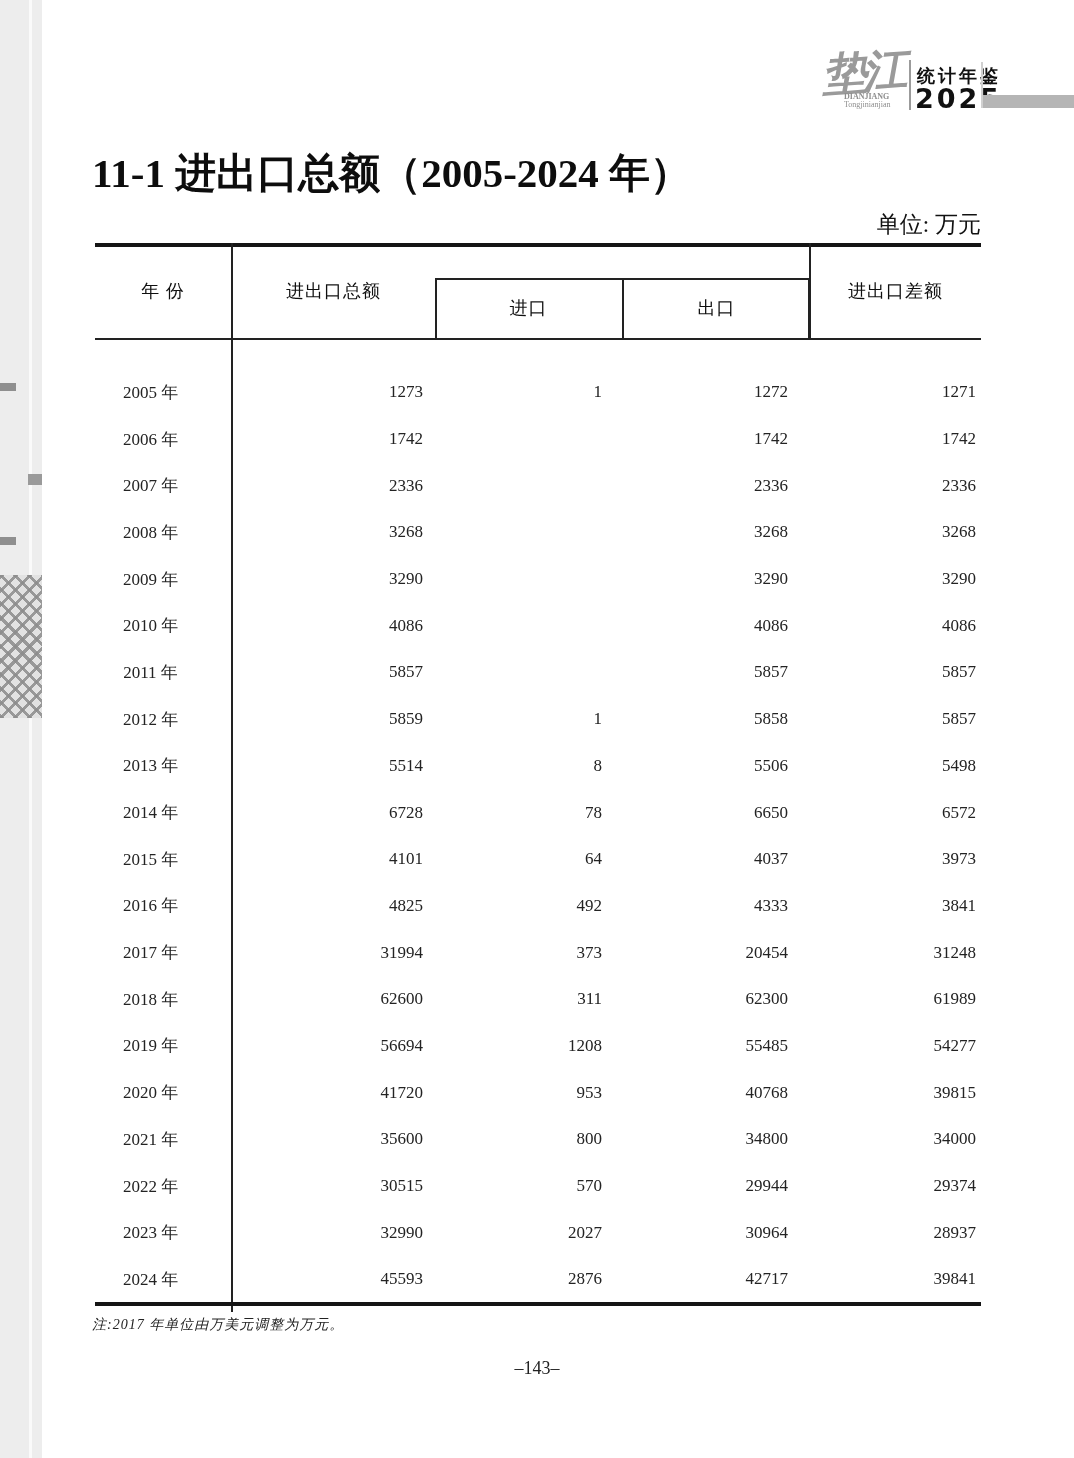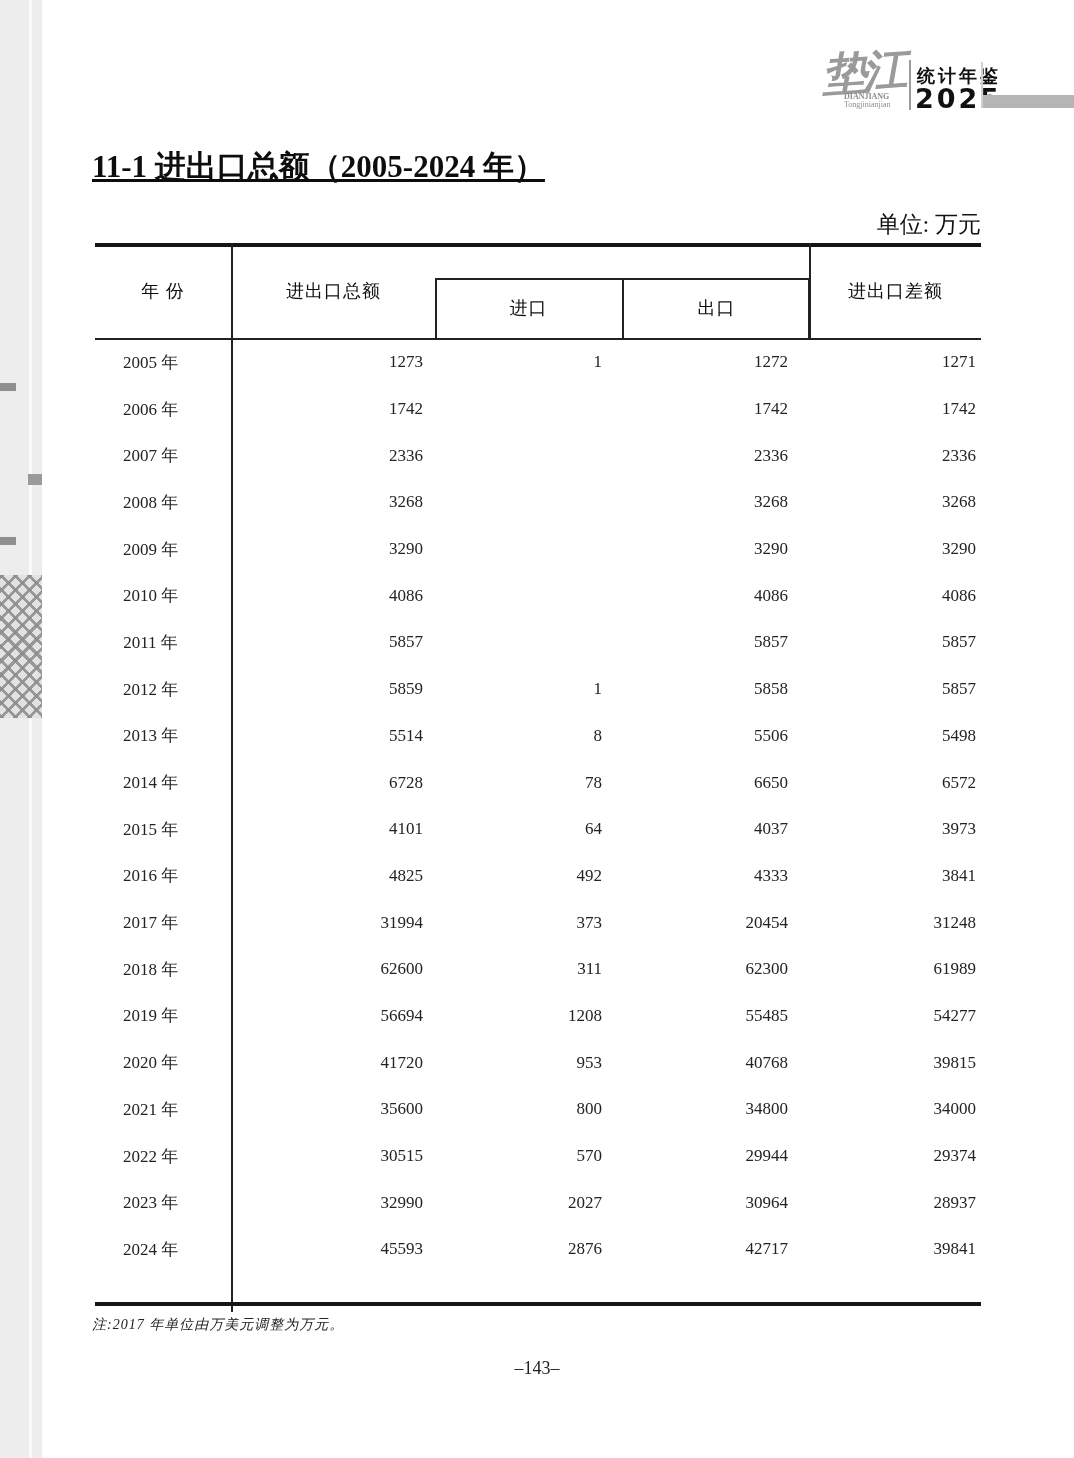--- a/index.html
+++ b/index.html
@@ -41,41 +41,41 @@
     font-size:18px;font-weight:bold;color:#111;letter-spacing:3px;white-space:nowrap;
   }
   .yearbook-year{
     position:absolute;left:93px;top:31px;font-family:"DejaVu Sans",sans-serif;
     font-size:27px;font-weight:800;color:#111;letter-spacing:3px;transform:scaleY(.96);
   }
   .logo-endline{position:absolute;left:159px;top:10px;width:2px;height:46px;background:#d0d0d0;}
   .header-bar{position:absolute;left:983px;top:95px;width:91px;height:13px;background:#b5b5b5;}
 
   
-  .title{position:absolute;left:92px;top:146px;font-size:31px;font-weight:bold;color:#0d0d0d;white-space:nowrap;text-decoration:underline;}
+  .title{position:absolute;left:92px;top:146px;font-size:41px;font-weight:bold;color:#0d0d0d;white-space:nowrap;}
   .unit{position:absolute;right:93px;top:209px;font-size:23px;color:#111;}
 
   
   .table{position:absolute;left:95px;top:243px;width:886px;height:1069px;}
   .bt{position:absolute;left:0;top:0;width:886px;height:4px;background:#151515;}
   .bb{position:absolute;left:0;top:1059px;width:886px;height:4px;background:#151515;}
   .v1{position:absolute;left:136px;top:0;width:2px;height:1069px;background:#222;}
   .v2{position:absolute;left:714px;top:0;width:2px;height:96px;background:#222;}
   .hh{position:absolute;left:0;top:95px;width:886px;height:2px;background:#222;}
   .ibox{position:absolute;left:340px;top:35px;width:375px;height:60px;border:2px solid #222;border-bottom:none;box-sizing:border-box;}
   .idiv{position:absolute;left:527px;top:35px;width:2px;height:60px;background:#222;}
 
   .hc{position:absolute;display:flex;align-items:center;justify-content:center;font-size:18px;color:#0f0f0f;letter-spacing:1px;}
   .hc-year{left:0;top:0;width:136px;height:95px;}
   .hc-total{left:137px;top:0;width:203px;height:95px;}
   .hc-import{left:340px;top:35px;width:187px;height:60px;}
   .hc-export{left:528px;top:35px;width:187px;height:60px;}
   .hc-balance{left:715px;top:0;width:171px;height:95px;}
 
-  .rows{position:absolute;left:0;top:96px;width:886px;height:963px;padding-top:0;box-sizing:border-box;}
+  .rows{position:absolute;left:0;top:96px;width:886px;height:963px;padding-top:30px;box-sizing:border-box;}
   .row{height:46.7px;display:flex;align-items:center;font-size:17px;color:#232323;}
   .cell{box-sizing:border-box;}
   .cell.year{width:137px;text-align:center;padding-right:26px;}
   .cell.total{width:203px;text-align:right;padding-right:12px;}
   .cell.import{width:188px;text-align:right;padding-right:21px;}
   .cell.export{width:187px;text-align:right;padding-right:22px;}
   .cell.balance{width:171px;text-align:right;padding-right:5px;}
 
   
   .footnote{position:absolute;left:92px;top:1316px;font-size:14px;color:#222;font-style:italic;letter-spacing:1px;}

